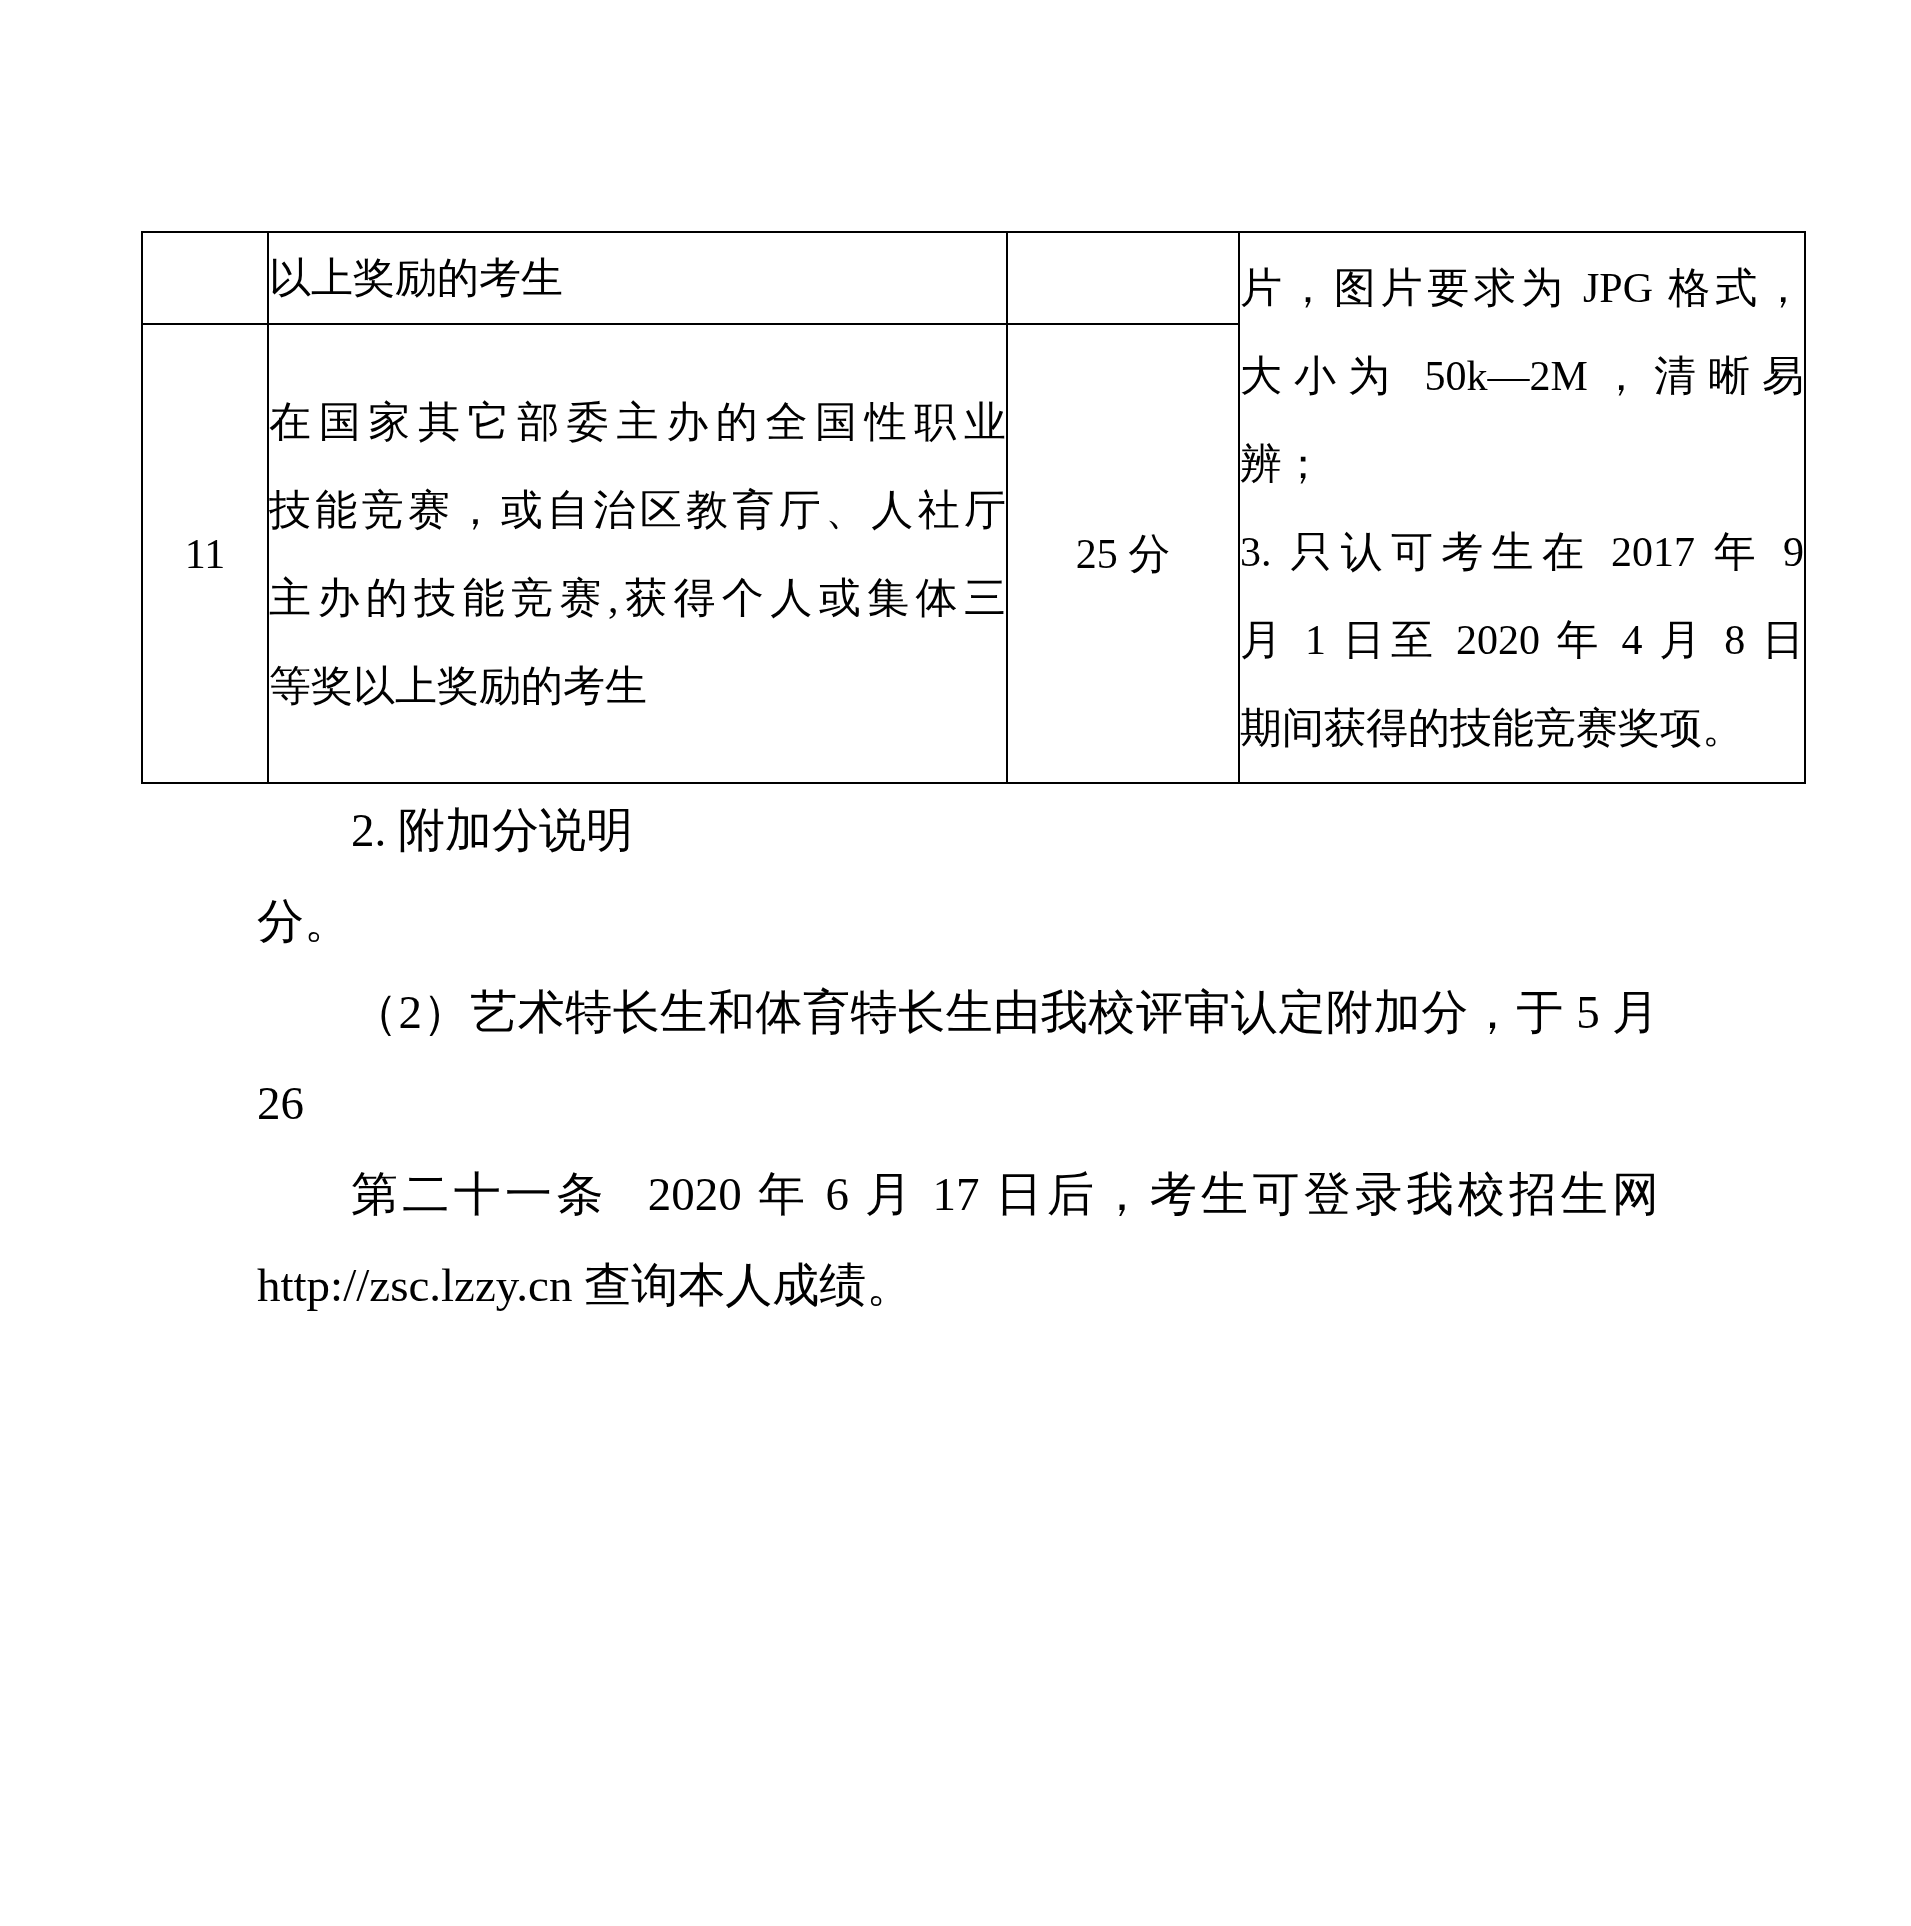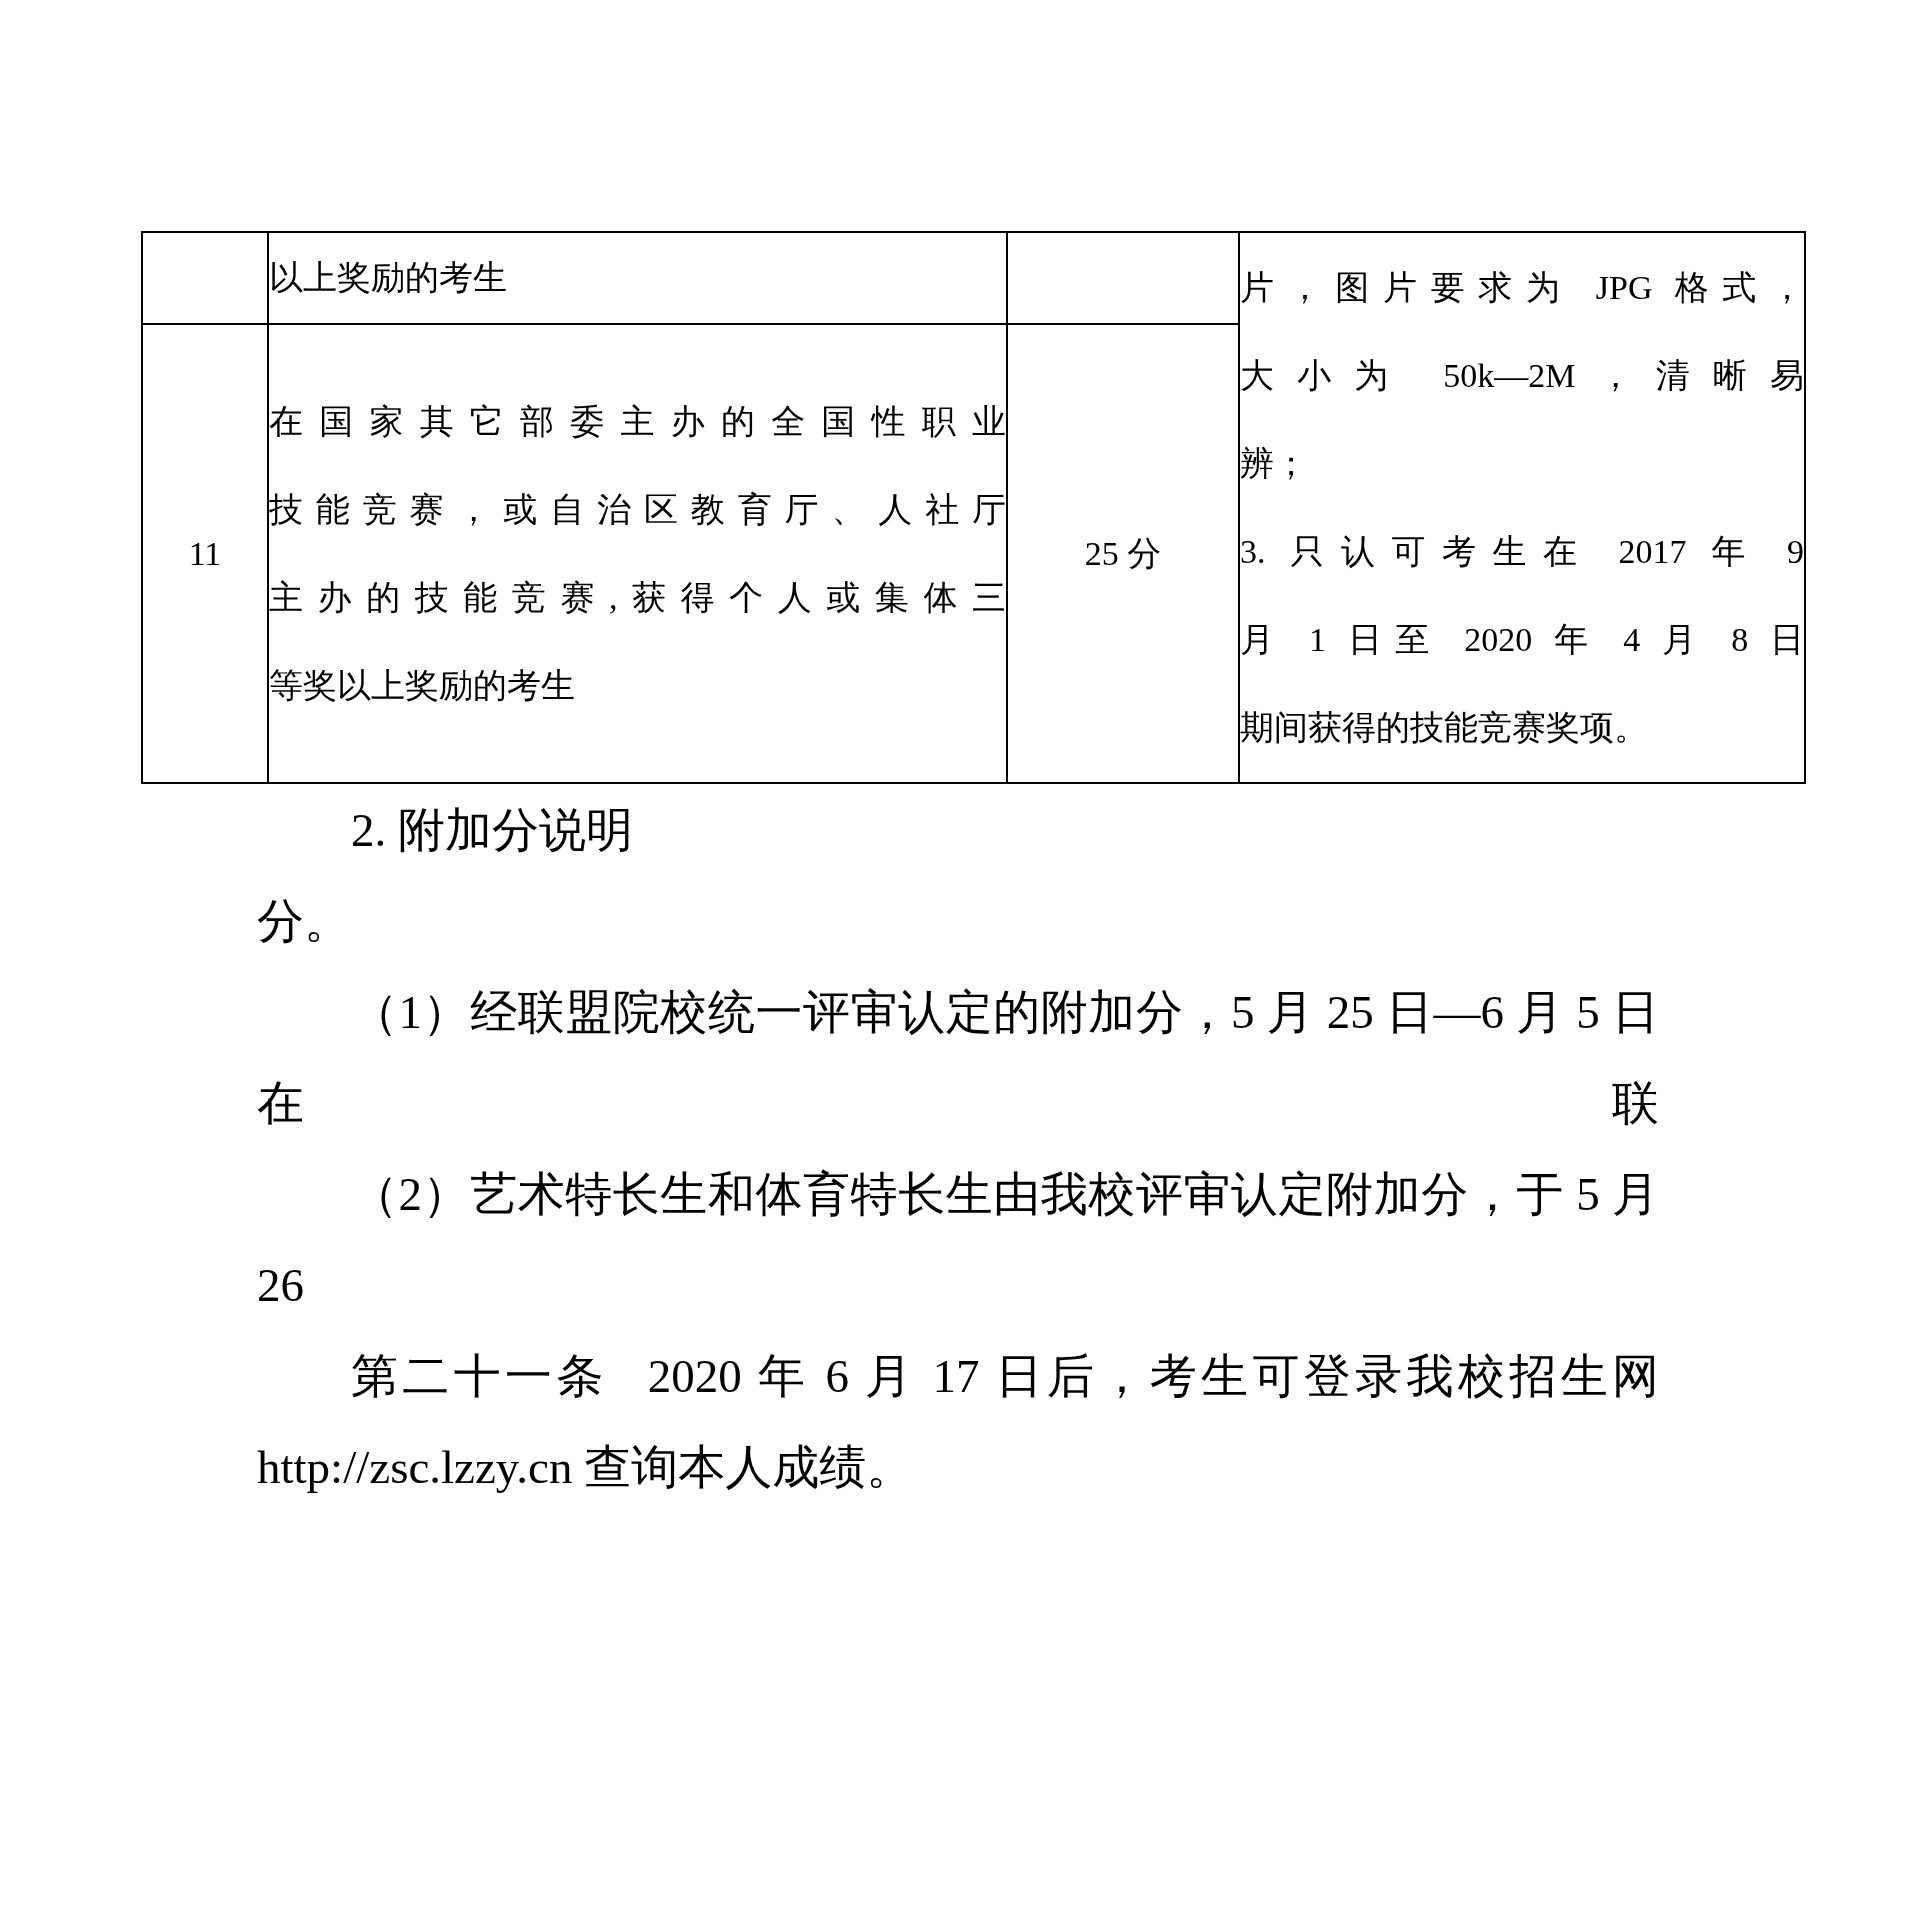--- a/index.html
+++ b/index.html
@@ -11,21 +11,21 @@
   .doc{position:relative;width:1911px;height:2703px;background:#fff;overflow:hidden;}
 
   
   table.score{
     position:absolute;left:141px;top:231px;
     width:1662px;border-collapse:collapse;table-layout:fixed;
   }
   table.score td{
     border:2.3px solid #000;
     vertical-align:middle;
-    font-size:34px;
+    font-size:42px;
     padding:0;
   }
   td.c1{text-align:center;}
   td.c2{padding:0 37px 0 21px;}
   td.c3{text-align:center;}
   td.c4{padding:0 25px;}
   .cline{
     line-height:88px;
     text-align:justify;
     text-justify:inter-character;
@@ -88,21 +88,20 @@
         <div class="cline plain">等奖以上奖励的考生</div>
       </td>
       <td class="c3">25 分</td>
     </tr>
   </tbody>
     </table>
 
   <div class="block block1">
     <div class="tline ind">2. 附加分说明</div>
     <div class="tline">分。</div>
-    <div class="tline ind fill">（1）经联盟院校统一评审认定的附加分，5 月 25 日—6 月 5 日在联</div>
     <div class="tline ind fill">（2）艺术特长生和体育特长生由我校评审认定附加分，于 5 月 26</div>
     <div class="tline ind fill">
       <span class="b">第二十一条</span><span>2020 年 6 月 17 日后，考生可登录我校招生网</span>
     </div>
     <div class="tline">http://zsc.lzzy.cn 查询本人成绩。</div>
 
   </div>
 
 </div>
 

